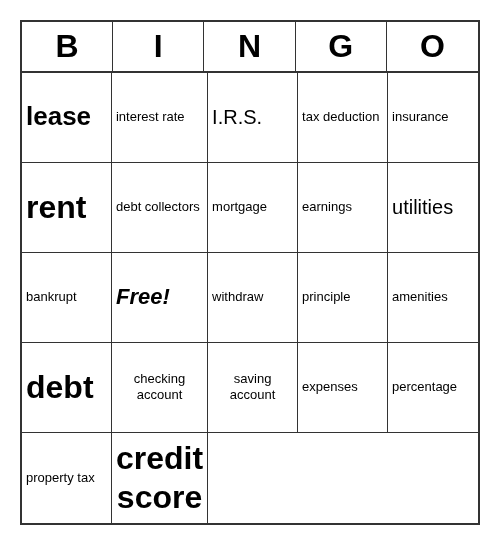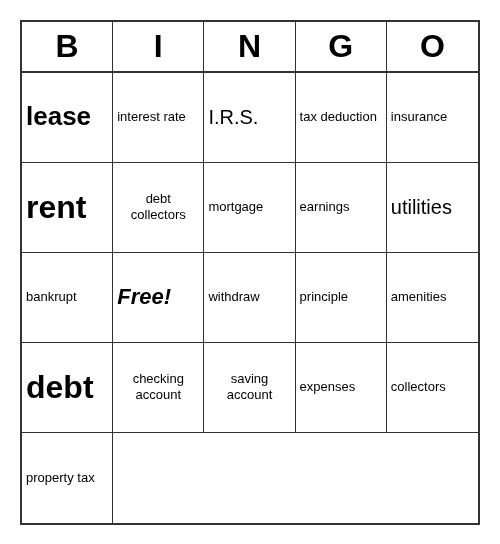--- a/index.html
+++ b/index.html
@@ -136,19 +136,22 @@
       <div class="bingo-cell">
         <span class="cell-text">checking account</span>
       </div>
       <div class="bingo-cell">
         <span class="cell-text">saving account</span>
       </div>
       <div class="bingo-cell">
         <span class="cell-text">expenses</span>
       </div>
       <div class="bingo-cell">
-        <span class="cell-text">collectors</span>
+        <span class="cell-text">percentage</span>
       </div>
       <div class="bingo-cell">
         <span class="cell-text">property tax</span>
+      </div>
+      <div class="bingo-cell">
+        <span class="cell-text xlarge">credit score</span>
       </div>
     </div>
 </div>
 
 </body></html>

